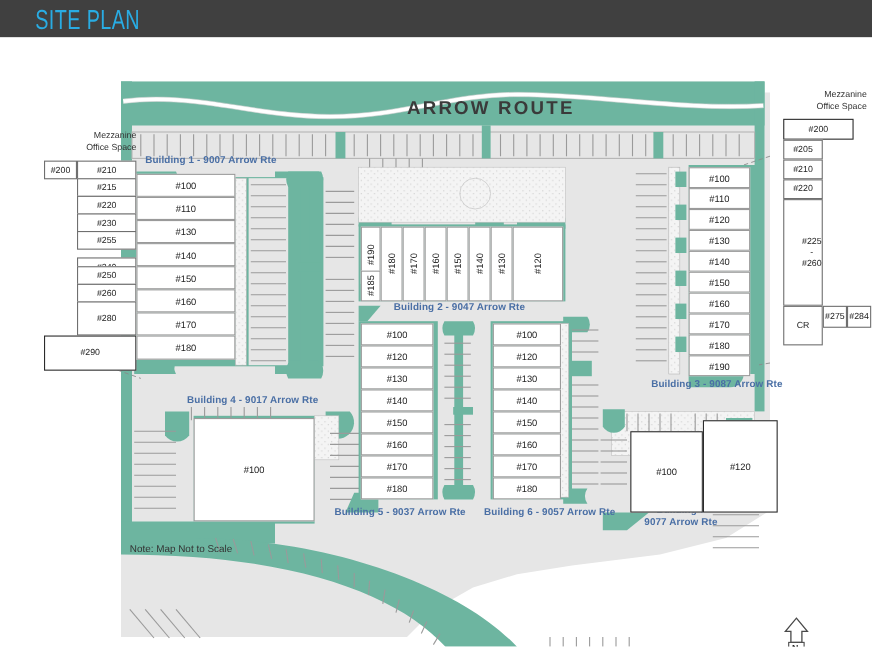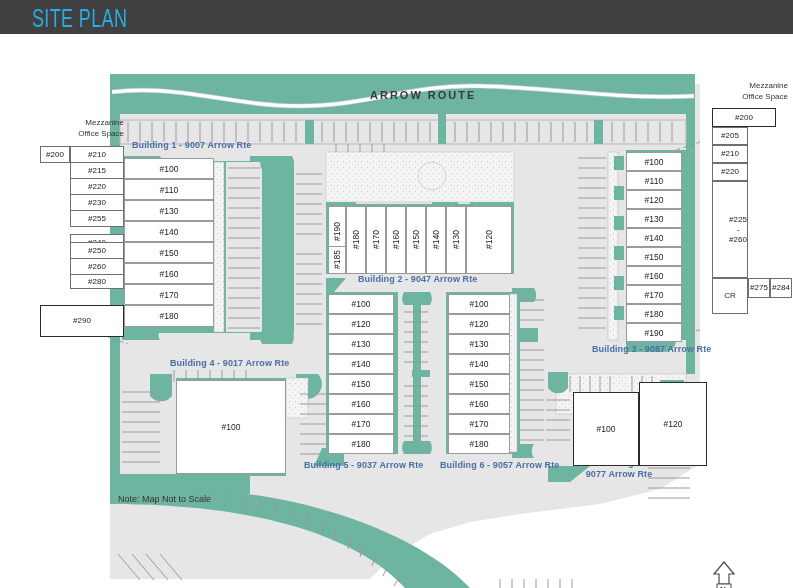--- a/index.html
+++ b/index.html
@@ -11,21 +11,21 @@
   #site-title{position:absolute;left:32px;top:3px;font-size:25px;line-height:30px;
       color:#29ace3;font-weight:normal;letter-spacing:.5px;
       transform:scaleX(.72);transform-origin:left top;
       font-family:"Liberation Sans","DejaVu Sans",sans-serif;white-space:nowrap;}
 
   
   #plan{position:absolute;left:0;top:34px;width:793px;height:554px;background:#fff;}
   #plan svg{position:absolute;left:0;top:0;}
 
   
-  #arrow-route{position:absolute;left:370px;top:55px;font-size:11px;font-weight:bold;
+  #arrow-route{position:absolute;left:370px;top:55px;font-size:17px;font-weight:bold;
       color:#3a3a3a;letter-spacing:2px;white-space:nowrap;}
 
   
   .bldg-label{position:absolute;font-size:9px;font-weight:bold;color:#4a6fa5;
       white-space:nowrap;letter-spacing:.1px;text-align:center;}
   .mezz-label{position:absolute;font-size:8px;color:#333;text-align:right;
       line-height:11px;white-space:nowrap;}
   .note{position:absolute;font-size:9px;color:#333;white-space:nowrap;}
 
   
@@ -417,21 +417,21 @@
   <div class="mz" style="left:40px;top:112px;width:30px;height:17px;">#200</div>
   <div class="mz" style="left:70px;top:112px;width:54px;height:17px;">#210</div>
 
   <div class="mz" style="left:70px;top:128px;width:54px;height:17px;">#215</div>
   <div class="mz" style="left:70px;top:144px;width:54px;height:17px;">#220</div>
   <div class="mz" style="left:70px;top:160px;width:54px;height:17px;">#230</div>
   <div class="mz" style="left:70px;top:176px;width:54px;height:17px;">#255</div>
   <div class="mz" style="left:70px;top:200px;width:54px;height:17px;">#240</div>
   <div class="mz" style="left:70px;top:208px;width:54px;height:17px;">#250</div>
   <div class="mz" style="left:70px;top:224px;width:54px;height:17px;">#260</div>
-  <div class="mz" style="left:70px;top:240px;width:54px;height:15px;">#280</div>
+  <div class="mz" style="left:70px;top:240px;width:54px;height:31px;">#280</div>
   <div class="mz thick" style="left:40px;top:271px;width:84px;height:32px;">#290</div>
 </div>
 
 <div>
   <div class="mezz-label" style="left:708px;top:46px;width:80px;">
     <span>Mezzanine</span><br>
     <span>Office Space</span>
   </div>
   <div class="mz thick" style="left:712px;top:74px;width:64px;height:19px;">#200</div>
   <div class="mz" style="left:712px;top:93px;width:36px;height:18px;">#205</div>

